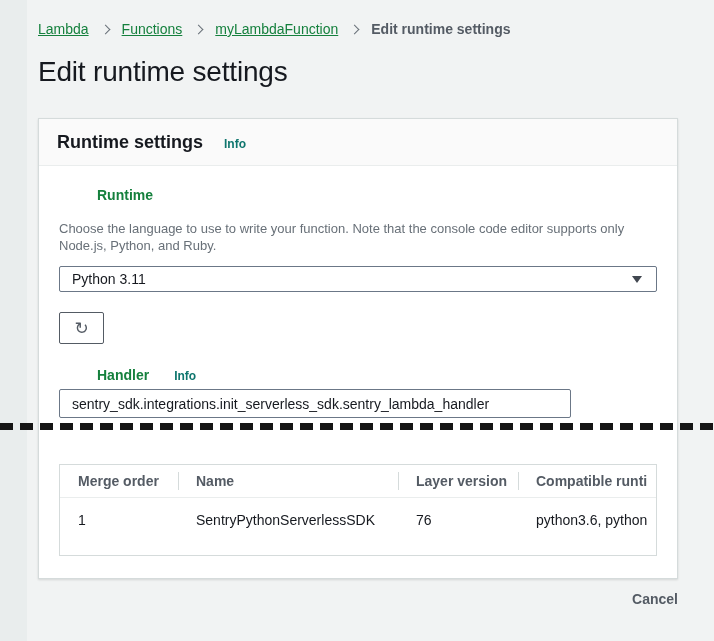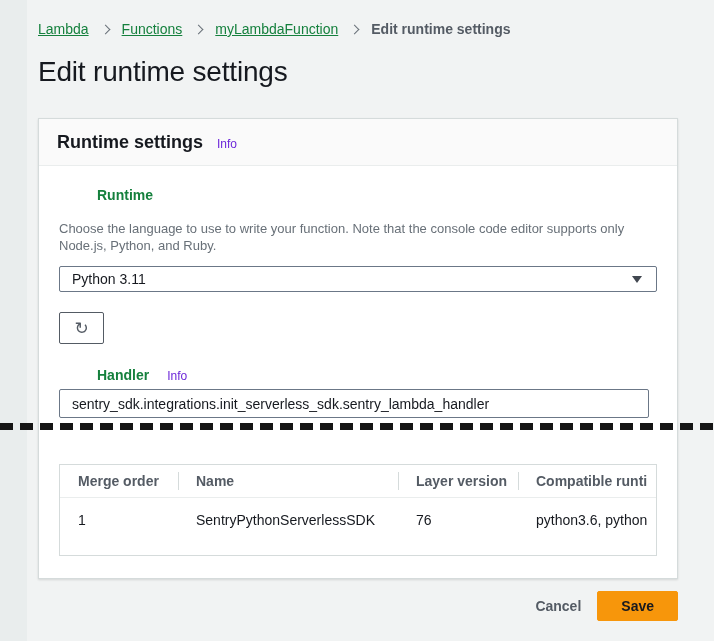--- a/index.html
+++ b/index.html
@@ -42,21 +42,21 @@
     border:1px solid #d5dbdb;
     box-shadow:0 1px 2px rgba(0,0,0,0.12);
   }
   .card-header {
     background:#fafafa;
     border-bottom:1px solid #eaeded;
     padding:13px 20px 12px 18px;
     display:flex; align-items:baseline; gap:14px;
   }
   .card-title { font-size:18px; font-weight:700; color:#16191f; }
-  .info-link { font-size:12px; font-weight:400; color:#6d28d9; cursor:pointer; }
+  .info-link { font-size:12px; font-weight:700; color:#0f766e; cursor:pointer;margin-left:7px; }
   .card-body { padding:20px 20px 22px 20px; }
   .field-label { font-size:14px; font-weight:600; color:#15803d; display:inline-block;margin-left:38px; }
   .field-desc {
     margin-top:16px; font-size:13px; line-height:17px; color:#687078; width:602px;
   }
   
   .select {
     margin-top:12px; height:26px; width:598px;
     border:1px solid #6b7787; border-radius:2px; background:#fff;
     display:flex; align-items:center; justify-content:space-between;
@@ -73,21 +73,21 @@
     border:1px solid #545b64; border-radius:2px; background:#fff;
     display:flex; align-items:center; justify-content:center; cursor:pointer;
   }
   .refresh-glyph {
     font-family:"DejaVu Sans", sans-serif;
     font-size:17px; color:#545b64; line-height:1;
   }
   
   .handler-row { margin-top:23px; display:flex; align-items:baseline; gap:18px; }
   .text-input {
-    margin-top:6px; height:29px; width:590px;
+    margin-top:6px; height:29px; width:512px;
     border:1px solid #6b7787; border-radius:2px; background:#fff;
     padding:0 12px; font-size:14px; color:#16191f;
     font-family:"Liberation Sans", sans-serif; outline:none; display:block;
   }
   
   .layers-table {
     margin-top:46px; width:598px;
     border:1px solid #d5dbdb; background:#fff;
   }
   .t-row { display:grid; grid-template-columns:118px 220px 120px 1fr; }
@@ -188,14 +188,13 @@
       </div>
     </div>
 
   </div>
 </section>
 
 <div class="cut-line"></div>
 
 <div class="footer-actions">
   <button class="cancel-btn">Cancel</button>
-  <button class="save-btn">Save</button>
 </div>
 
 </body></html>

